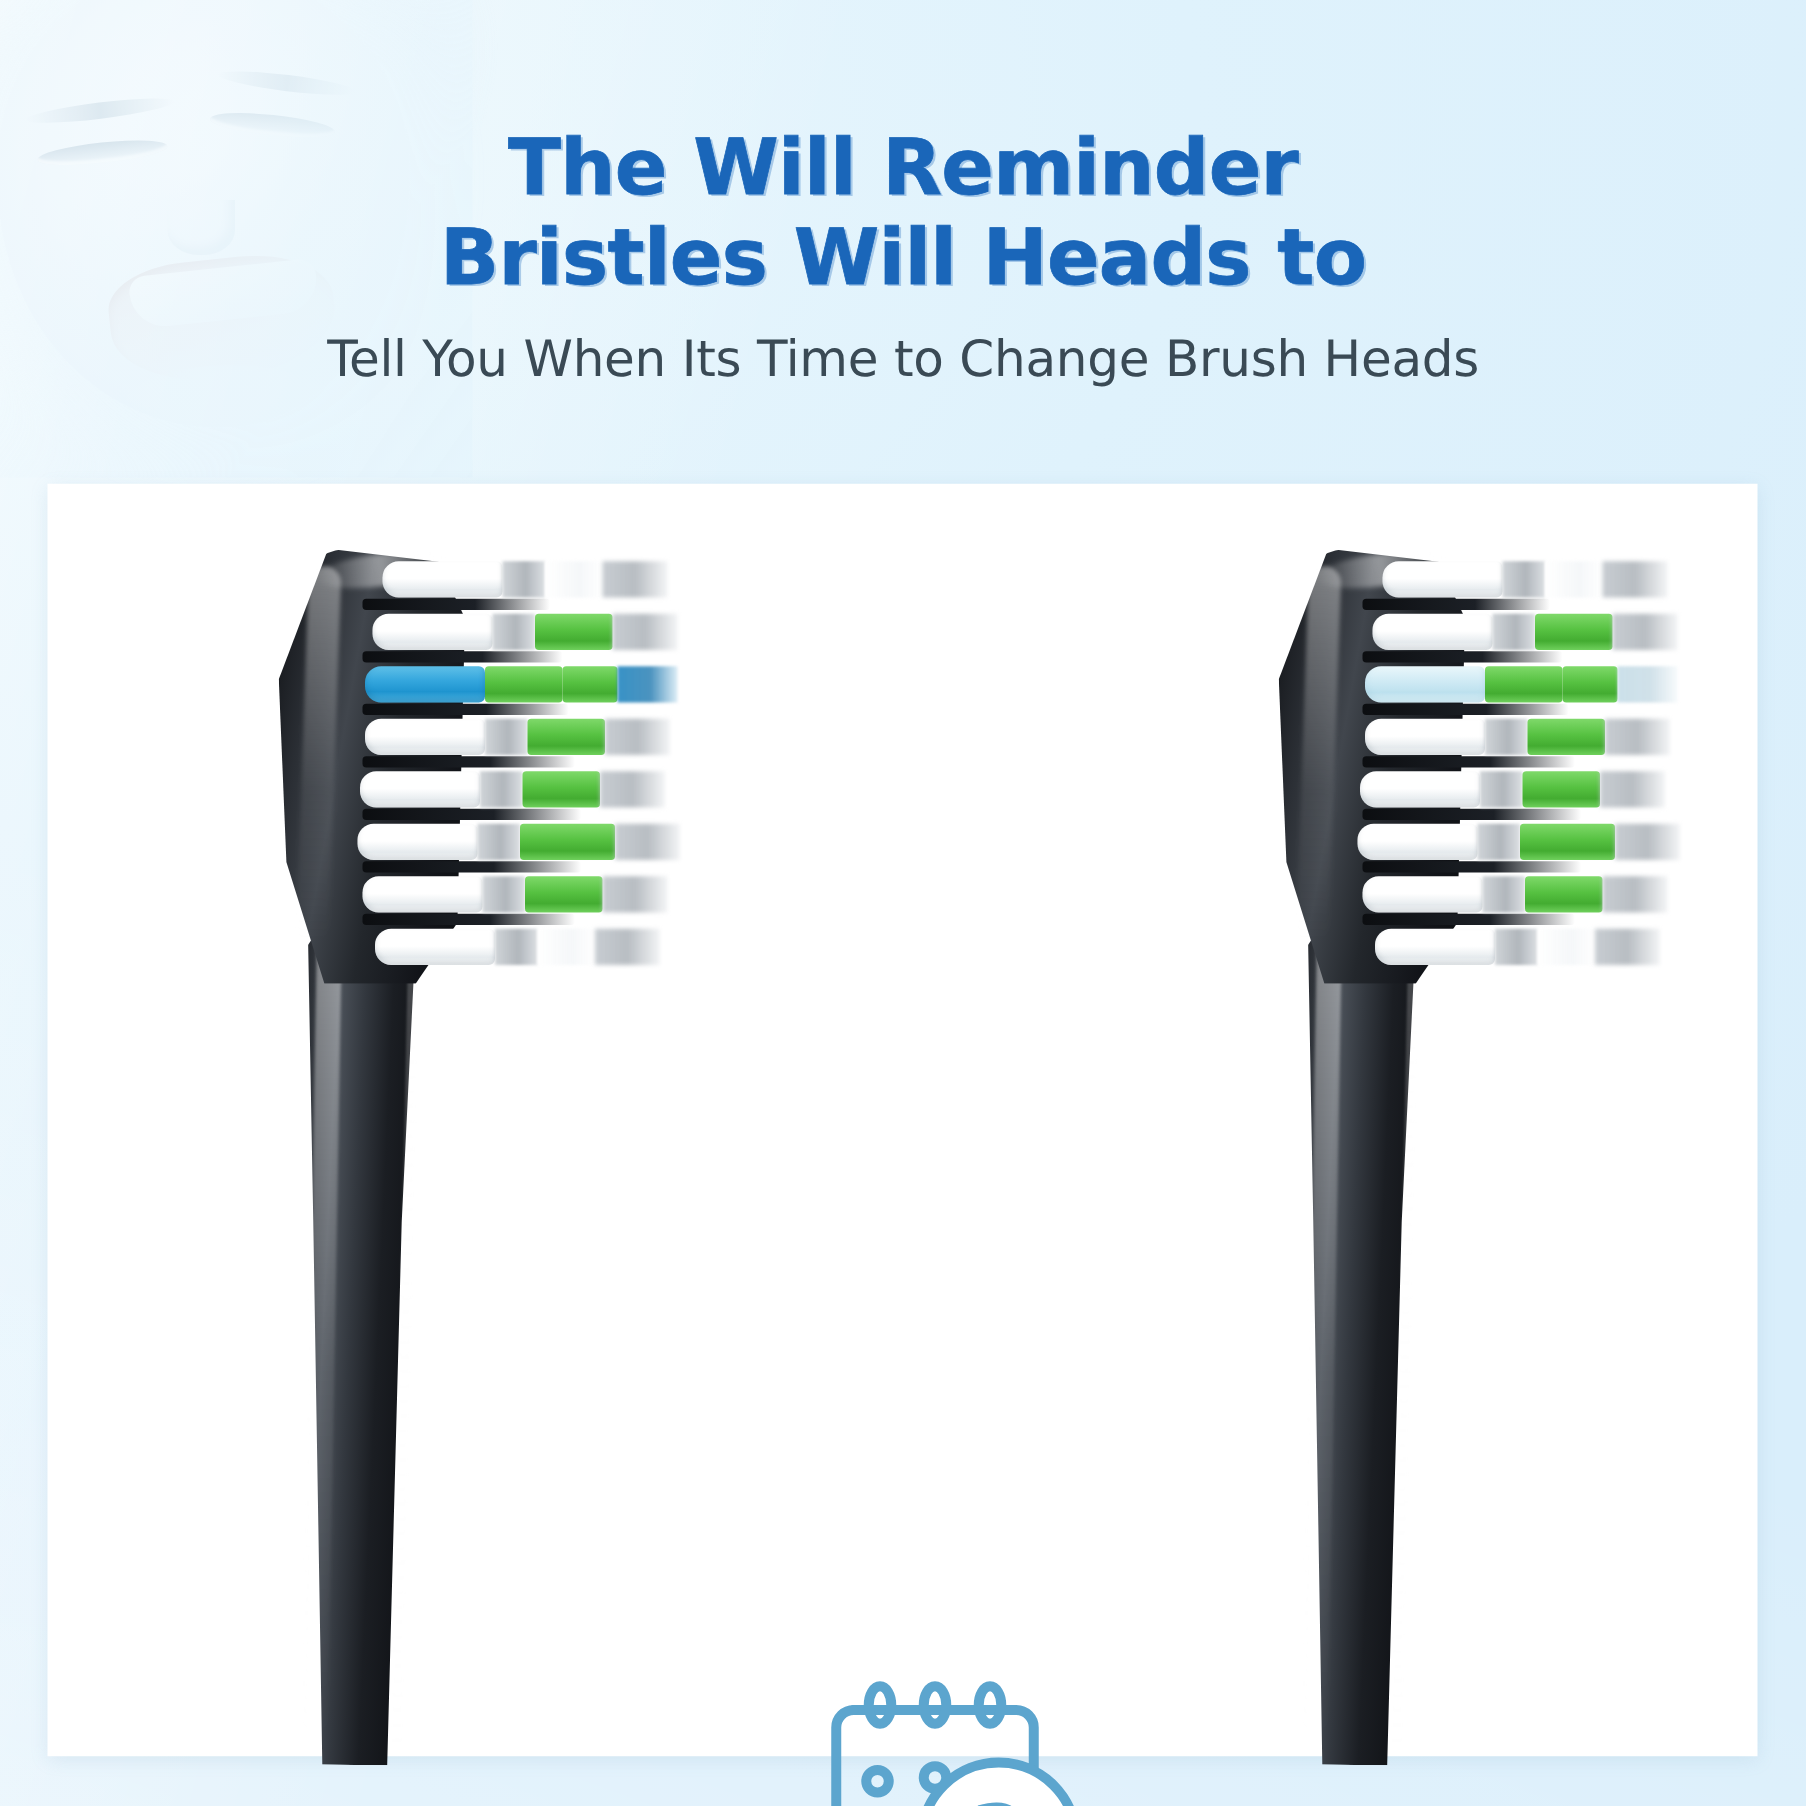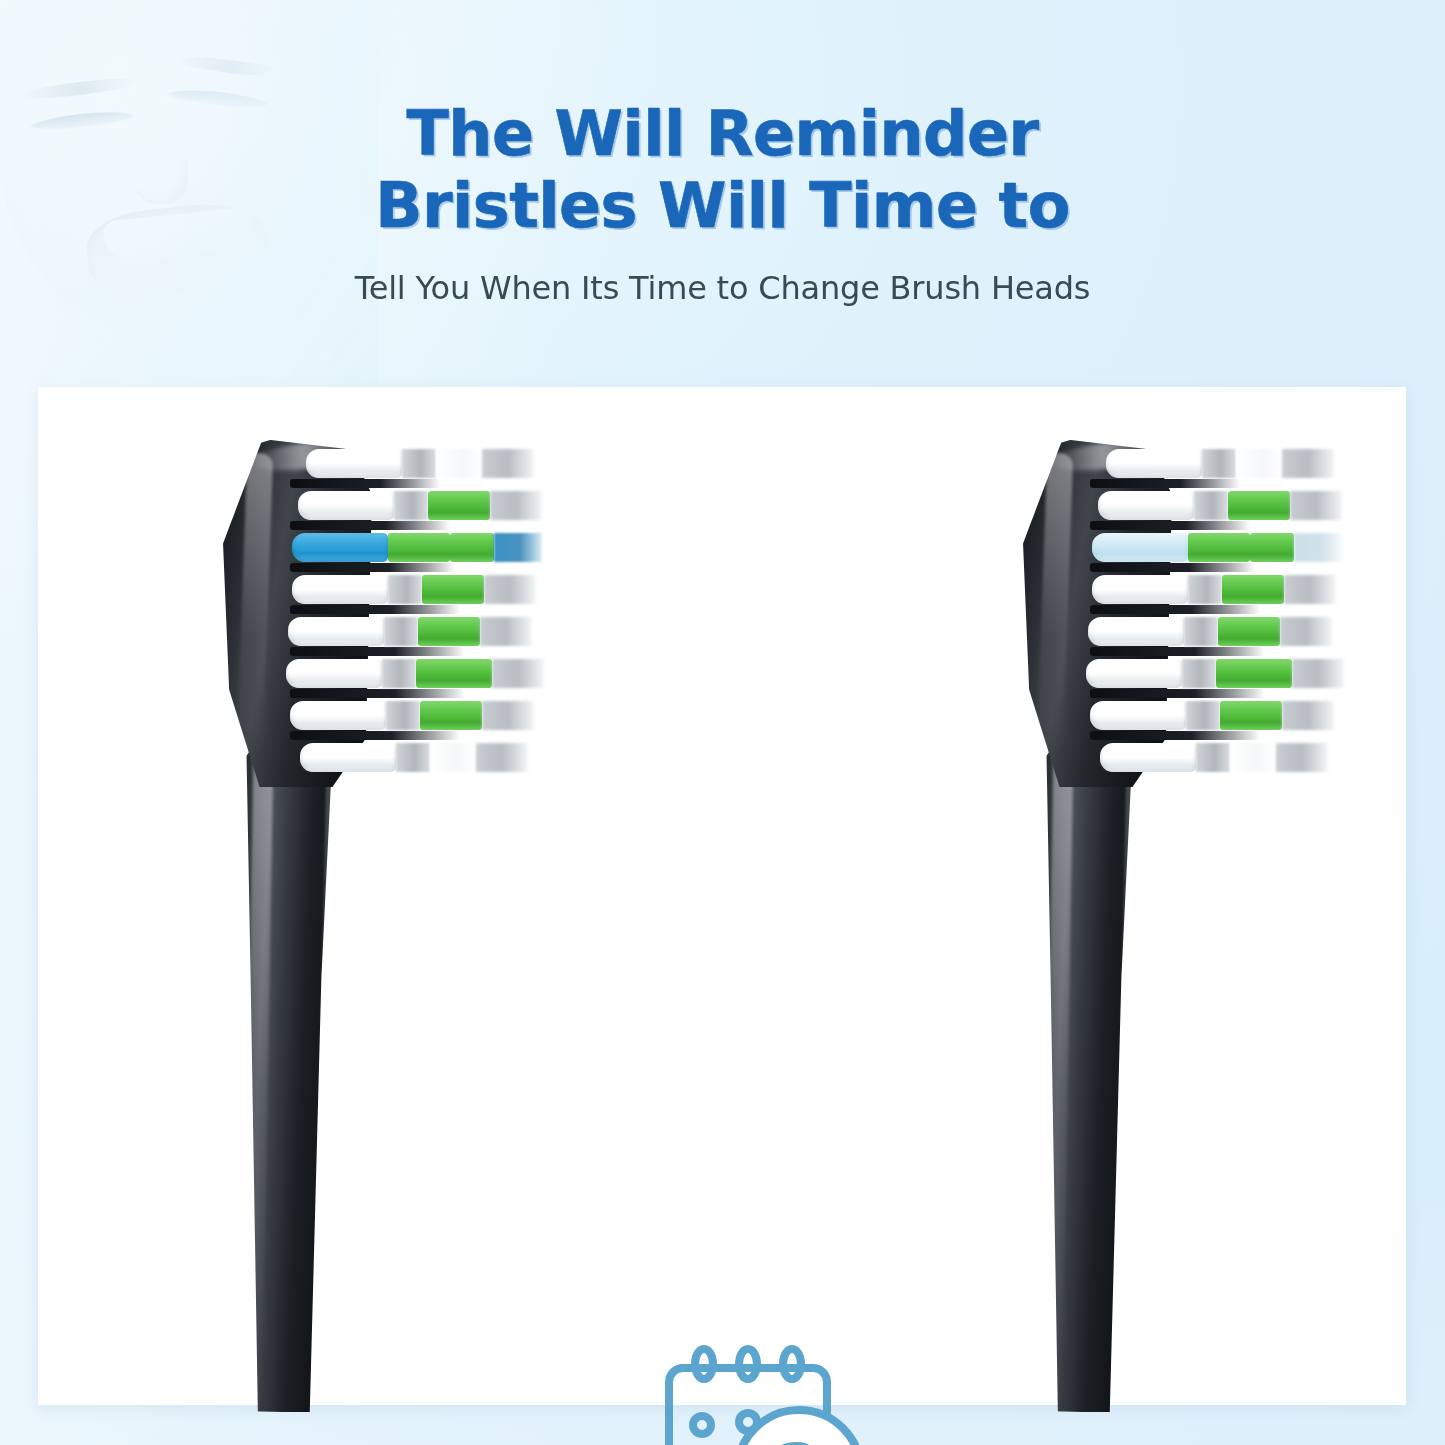--- a/index.html
+++ b/index.html
@@ -86,21 +86,21 @@
     line-height:72px;
     letter-spacing:-0.5px;
     color:#1a66b9;
     text-shadow:2px 2px 0 rgba(26,102,185,.30);
     margin:0;
     -webkit-text-stroke:0.6px #1a66b9;
   }
   .subtitle{
     font-family:"DejaVu Sans", sans-serif;
     font-weight:400;
-    font-size:32px;
+    font-size:40px;
     line-height:52px;
     color:#3a4a55;
     margin:20px 0 0 0;
     letter-spacing:-0.2px;
     text-align:center;
   }
 
   
   .card{
     position:absolute;left:38px;top:387px;width:1368px;height:1018px;
@@ -229,21 +229,21 @@
     <div class="wm-eye r"></div>
     <div class="wm-nose"></div>
     <div class="wm-mouth"></div>
     <div class="wm-teeth"></div>
     <div class="wm-chin"></div>
     <div class="wm-fade"></div>
   </div>
 
   <div class="headings">
     <div class="title">The Will Reminder</div>
-    <div class="title">Bristles Will Time to</div>
+    <div class="title">Bristles Will Heads to</div>
     <div class="subtitle">Tell You When Its Time to Change Brush Heads</div>
   </div>
 
   <div class="card">
 
     <div class="brush left">
       <div class="neck"></div>
       <div class="neck-gloss"></div>
       <div class="neck-edge"></div>
       <div class="head-body"></div>

